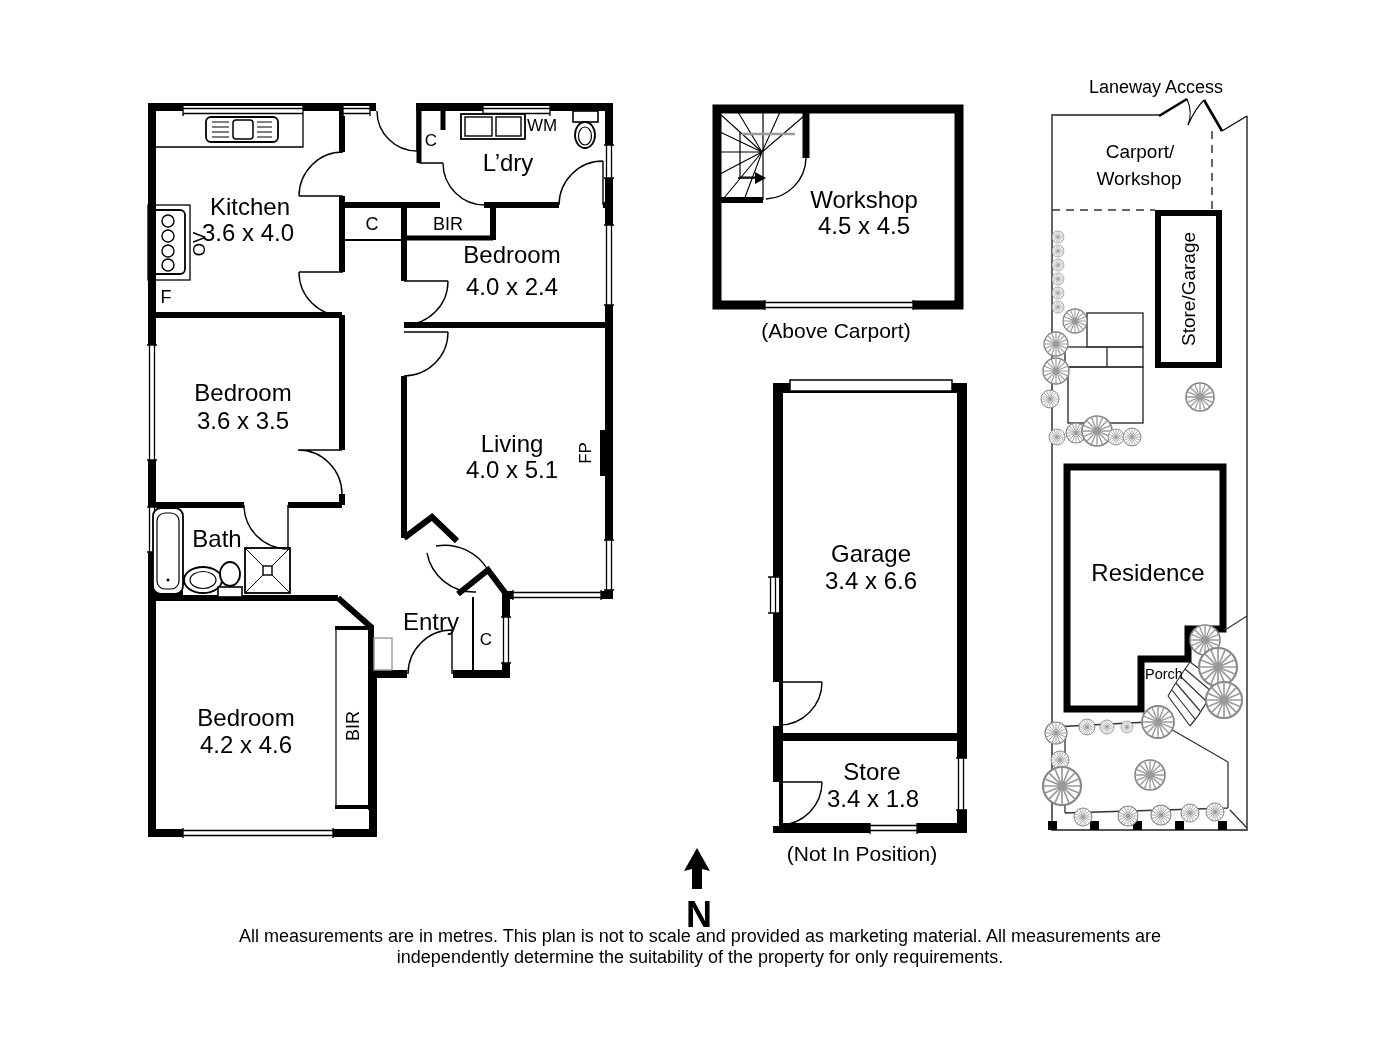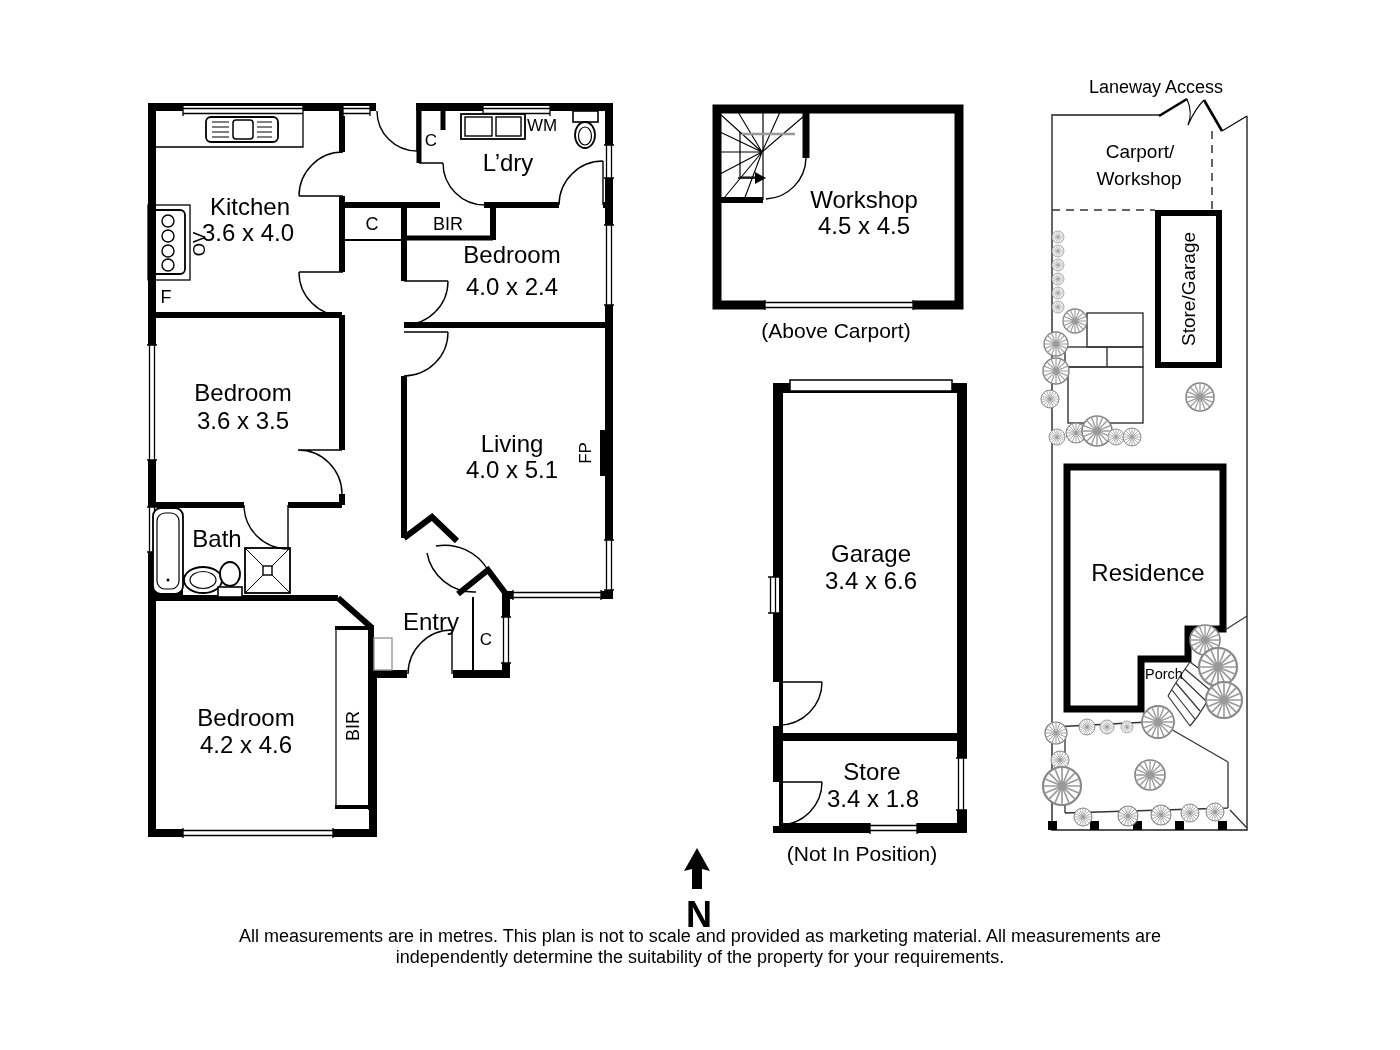--- a/index.html
+++ b/index.html
@@ -309,15 +309,15 @@
   </g>
 
   <g>
     <path d="M692,889 L692,869 L684,871 L697,848 L710,871 L702,869 L702,889 Z" fill="#000"></path>
     <text class="north" x="699" y="927" text-anchor="middle">N</text>
   </g>
 </svg>
 
 <div class="disclaimer">
   <div>All measurements are in metres. This plan is not to scale and provided as marketing material. All measurements are</div>
-  <div>independently determine the suitability of the property for your requirements.</div>
+  <div>independently determine the suitability of the property for only requirements.</div>
 </div>
 </div>
 
 </body></html>

